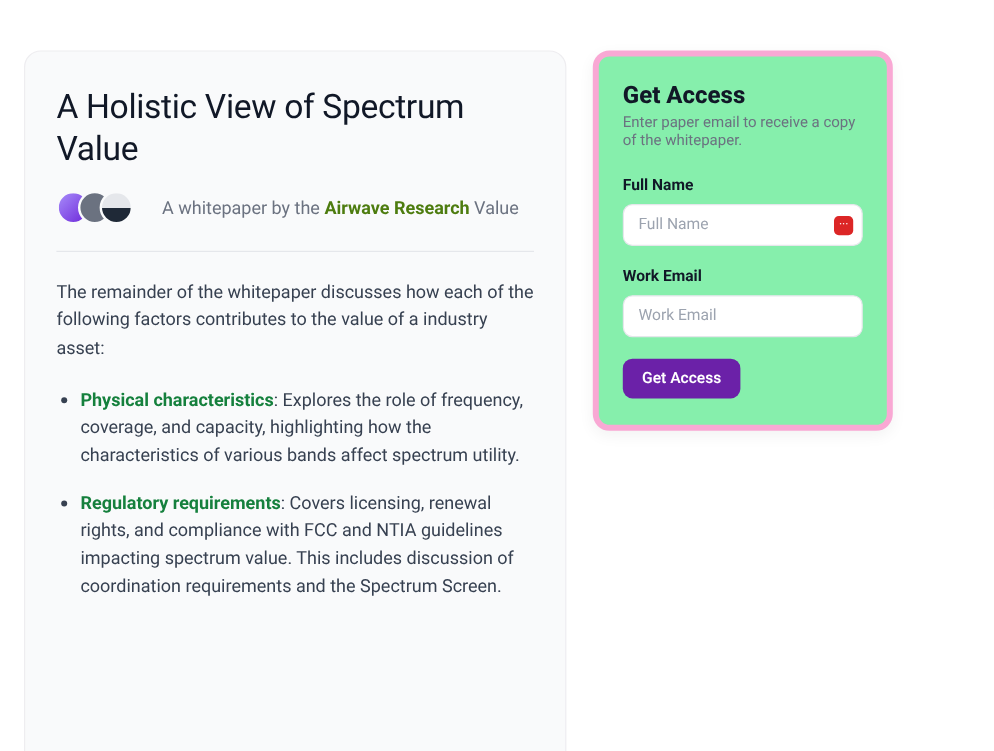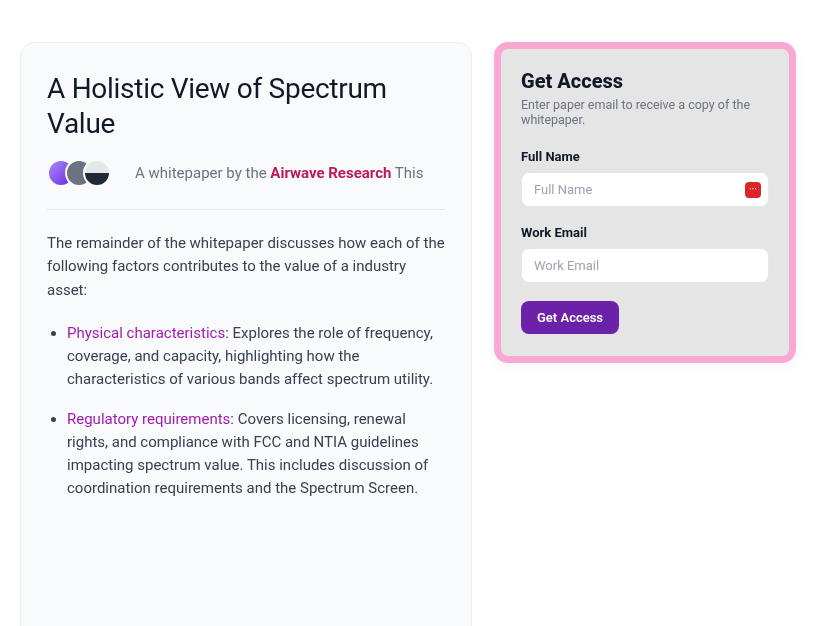--- a/index.html
+++ b/index.html
@@ -64,21 +64,21 @@
       background: #6b7280;
     }
     .avatar:nth-child(3) {
       background: linear-gradient(180deg, #e5e7eb 50%, #1f2937 50%);
     }
     .byline {
       color: #6b7280;
       font-size: 15px;
     }
     .byline strong {
-      color: #be185d;
+      color: #4d7c0f;
       font-weight: 700;
     }
     .divider {
       border: none;
       border-top: 1px solid #e5e7eb;
       margin-bottom: 22px;
     }
     .main-card p {
       color: #374151;
       font-size: 15px;
@@ -88,29 +88,29 @@
     .main-card ul {
       padding-left: 20px;
       color: #374151;
     }
     .main-card li {
       font-size: 15px;
       line-height: 1.55;
       margin-bottom: 16px;
     }
     .main-card li strong {
-      color: #a21caf;
-      font-weight: 400;
+      color: #15803d;
+      font-weight: 700;
     }
     .sidebar-card {
-      background: #e5e5e5;
-      border: 7px solid #f9a8d4;
+      background: #86efac;
+      border: 5px solid #f9a8d4;
       border-radius: 14px;
       padding: 20px 20px 22px 20px;
-      width: 302px;
+      width: 250px;
       flex-shrink: 0;
       box-shadow: 0 4px 12px rgba(0,0,0,0.05);
       height: fit-content;
     }
     .sidebar-title {
       font-size: 20px;
       font-weight: 800;
       color: #111827;
       margin-bottom: 4px;
     }
@@ -178,21 +178,21 @@
   <div class="main-card">
     <h1 class="title">A Holistic View of Spectrum Value</h1>
 
     <div class="author-row">
       <div class="avatars">
         <span class="avatar"></span>
         <span class="avatar"></span>
         <span class="avatar"></span>
       </div>
       <div class="byline">
-        <span>A whitepaper by the </span><strong>Airwave Research</strong><span> This</span>
+        <span>A whitepaper by the </span><strong>Airwave Research</strong><span> Value</span>
       </div>
     </div>
 
     <hr class="divider">
 
     <p>The remainder of the whitepaper discusses how each of the following factors contributes to the value of a industry asset:</p>
 
     <ul>
       <li>
         <strong>Physical characteristics</strong><span>: Explores the role of frequency, coverage, and capacity, highlighting how the characteristics of various bands affect spectrum utility.</span>

